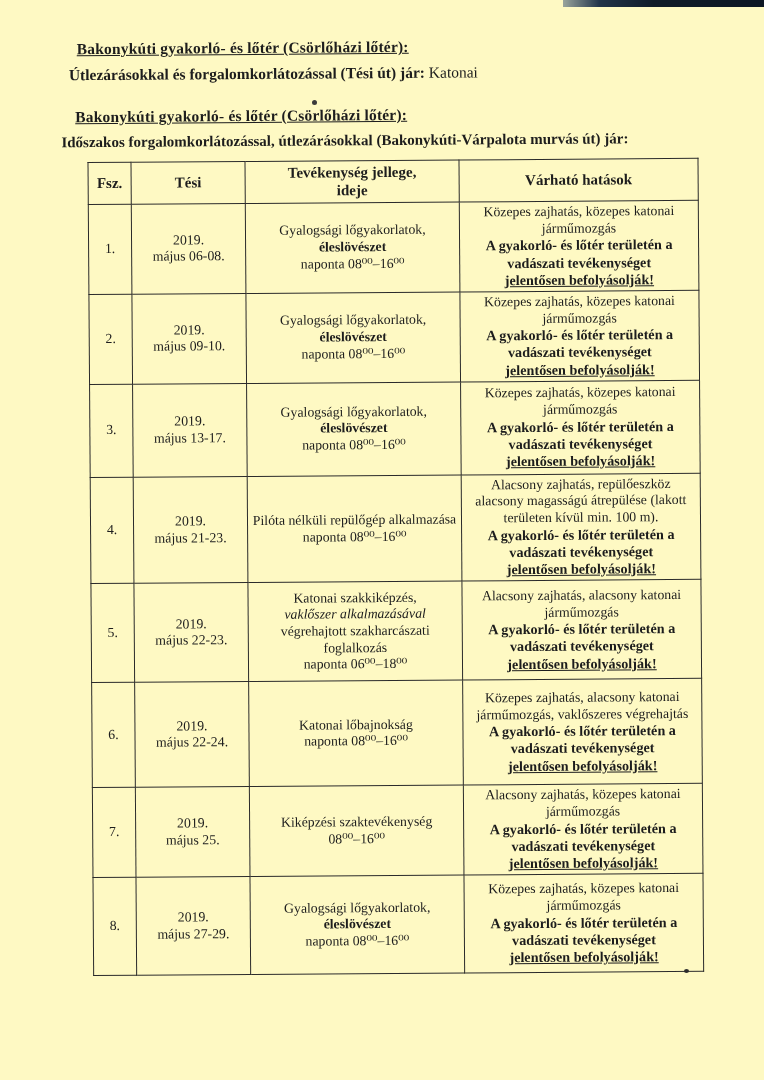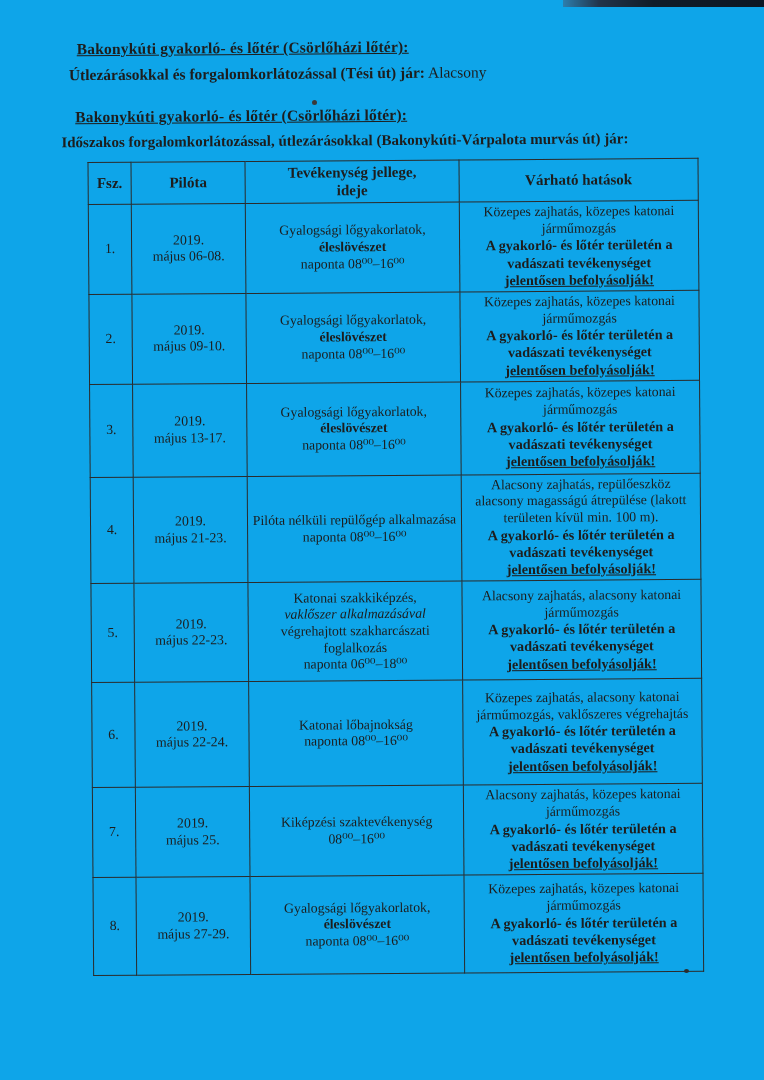--- a/index.html
+++ b/index.html
@@ -1,17 +1,17 @@
 <!DOCTYPE html>
 <html><head>
 <meta charset="utf-8">
 <style>
   html,body{margin:0;padding:0;background:#ffffff;}
   .page{
-    position:relative;width:764px;height:1080px;background:#0ea5e9;overflow:hidden;
+    position:relative;width:764px;height:1080px;background:#fef9c3;overflow:hidden;
     font-family:"Liberation Serif","DejaVu Serif",serif;color:#1d1d1d;
   }
   .content{position:absolute;left:0;top:0;width:764px;height:1080px;
     transform:rotate(-0.4deg);transform-origin:390px 520px;}
   .sec-title{
     position:absolute;font-weight:bold;text-decoration:underline;
     font-size:15.5px;white-space:nowrap;letter-spacing:0.2px;
   }
   .sec-line{position:absolute;font-size:15.5px;white-space:nowrap;}
   .lbl{font-weight:bold;}
@@ -57,37 +57,37 @@
 <div class="page">
 
   <div class="scan-bar"></div>
   <div class="ink-dot" id="dot1"></div>
   <div class="ink-dot" id="dot2"></div>
 
   <div class="content">
 
     <div class="sec-title" id="title1">Bakonykúti gyakorló- és lőtér (Csörlőházi lőtér):</div>
 
-    <div class="sec-line" id="line1"><span class="lbl">Útlezárásokkal és forgalomkorlátozással (Tési út) jár:</span> <span class="val">Alacsony</span></div>
+    <div class="sec-line" id="line1"><span class="lbl">Útlezárásokkal és forgalomkorlátozással (Tési út) jár:</span> <span class="val">Katonai</span></div>
 
     <div class="sec-title" id="title2">Bakonykúti gyakorló- és lőtér (Csörlőházi lőtér):</div>
 
     <div class="sec-line" id="line2"><span class="lbl">Időszakos forgalomkorlátozással, útlezárásokkal (Bakonykúti-Várpalota murvás út) jár:</span></div>
 
     <table class="sched">
       <colgroup>
         <col class="col-num">
           <col class="col-date">
           <col class="col-act">
           <col class="col-imp">
       </colgroup>
       <tbody>
           <tr style="height:42px">
         <th>Fsz.</th>
-        <th>Pilóta</th>
+        <th>Tési</th>
         <th>Tevékenység jellege,
 ideje</th>
         <th>Várható hatások</th>
       </tr>
 
       <tr style="height:84px">
         <td>1.</td>
         <td class="date-cell">2019.
 május 06-08.</td>
         <td>

